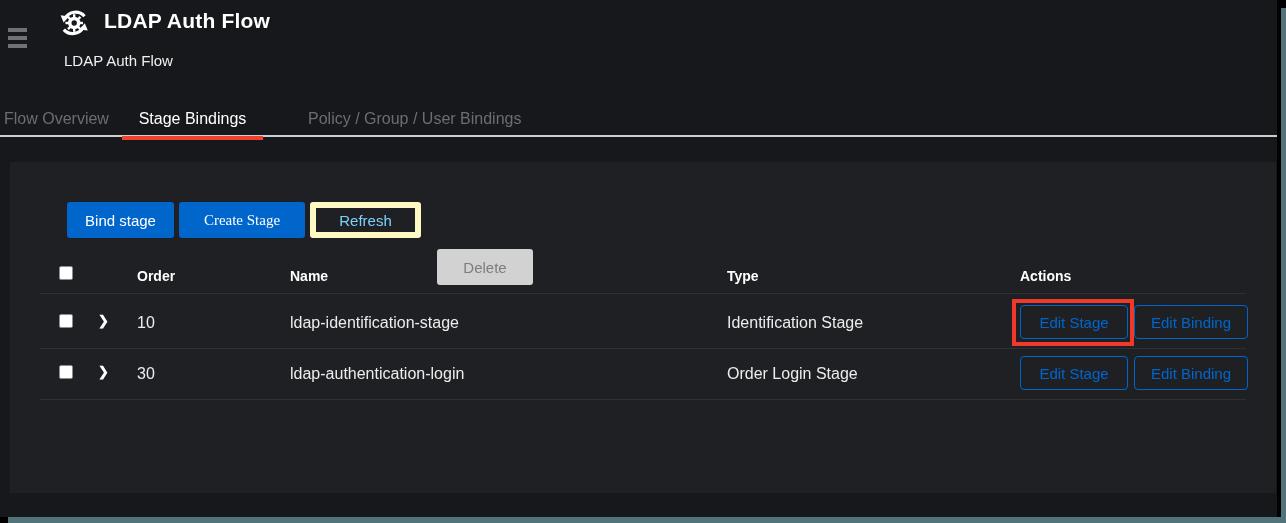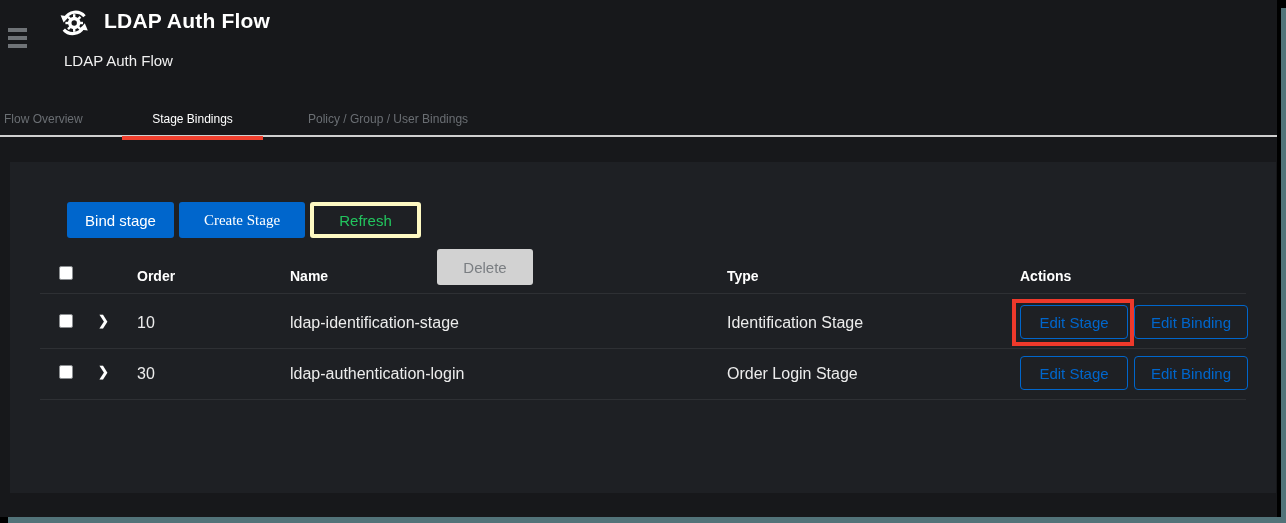--- a/index.html
+++ b/index.html
@@ -17,35 +17,35 @@
   .hamburger { position:absolute; left:8px; top:28px; width:19px; cursor:pointer; }
   .hamburger .bar { width:19px; height:3.5px; background:#6f7377; margin-bottom:4.5px; }
 
   
   .flow-icon { position:absolute; left:57px; top:7px; }
   .page-title { position:absolute; left:104px; top:9px; font-size:21px; font-weight:700; color:#fff; letter-spacing:.2px; }
   .page-subtitle { position:absolute; left:64px; top:52px; font-size:15px; color:#f0f0f0; }
 
   
   .tab-bar { position:absolute; left:0; top:100px; width:1277px; height:37px; border-bottom:2px solid #cfcfcf; }
-  .tab { position:absolute; top:0; height:37px; display:flex; align-items:center; font-size:12px; color:#6a6e73; cursor:pointer; }
+  .tab { position:absolute; top:0; height:37px; display:flex; align-items:center; font-size:16px; color:#6a6e73; cursor:pointer; }
   .tab.active { color:#fff; }
   .tab.active::after { content:""; position:absolute; left:0; right:0; bottom:-3px; height:4px; background:#f0402e; }
   .tab-1 { left:4px; }
   .tab-2 { left:122px; width:141px; justify-content:center; }
   .tab-3 { left:280px;margin-left:28px; }
 
   
   .card { position:absolute; left:10px; top:162px; width:1266px; height:331px; background:#1e2024; }
 
   
   .btn { position:absolute; height:36px; display:flex; align-items:center; justify-content:center;
          font-size:15px; border-radius:3px; cursor:pointer; border:none; font-family:"Liberation Sans",sans-serif; }
   .btn-primary { background:#0066cc; color:#fff; }
-  .btn-outline { background:transparent; color:#22c55e; border:4px solid #fef9c3; }
+  .btn-outline { background:transparent; color:#7dd3fc; border:6px solid #fef9c3; }
   .btn-disabled { background:#d2d2d2; color:#7a7e82; cursor:default; }
   .btn-bind { left:67px; top:202px; width:107px; }
   .btn-create { left:179px; top:202px; width:126px;font-family:Liberation Serif, serif; }
   .btn-refresh { left:310px; top:202px; width:111px; }
   .btn-delete { left:437px; top:202px; width:96px;margin-top:47px; }
 
   
   .th { position:absolute; font-size:14px; font-weight:700; color:#fff; }
   .td { position:absolute; font-size:16px; color:#ececec; }
   .checkbox { position:absolute; width:14px; height:14px; background:#fff; border:1px solid #8a8d90; border-radius:2px; cursor:pointer; }

